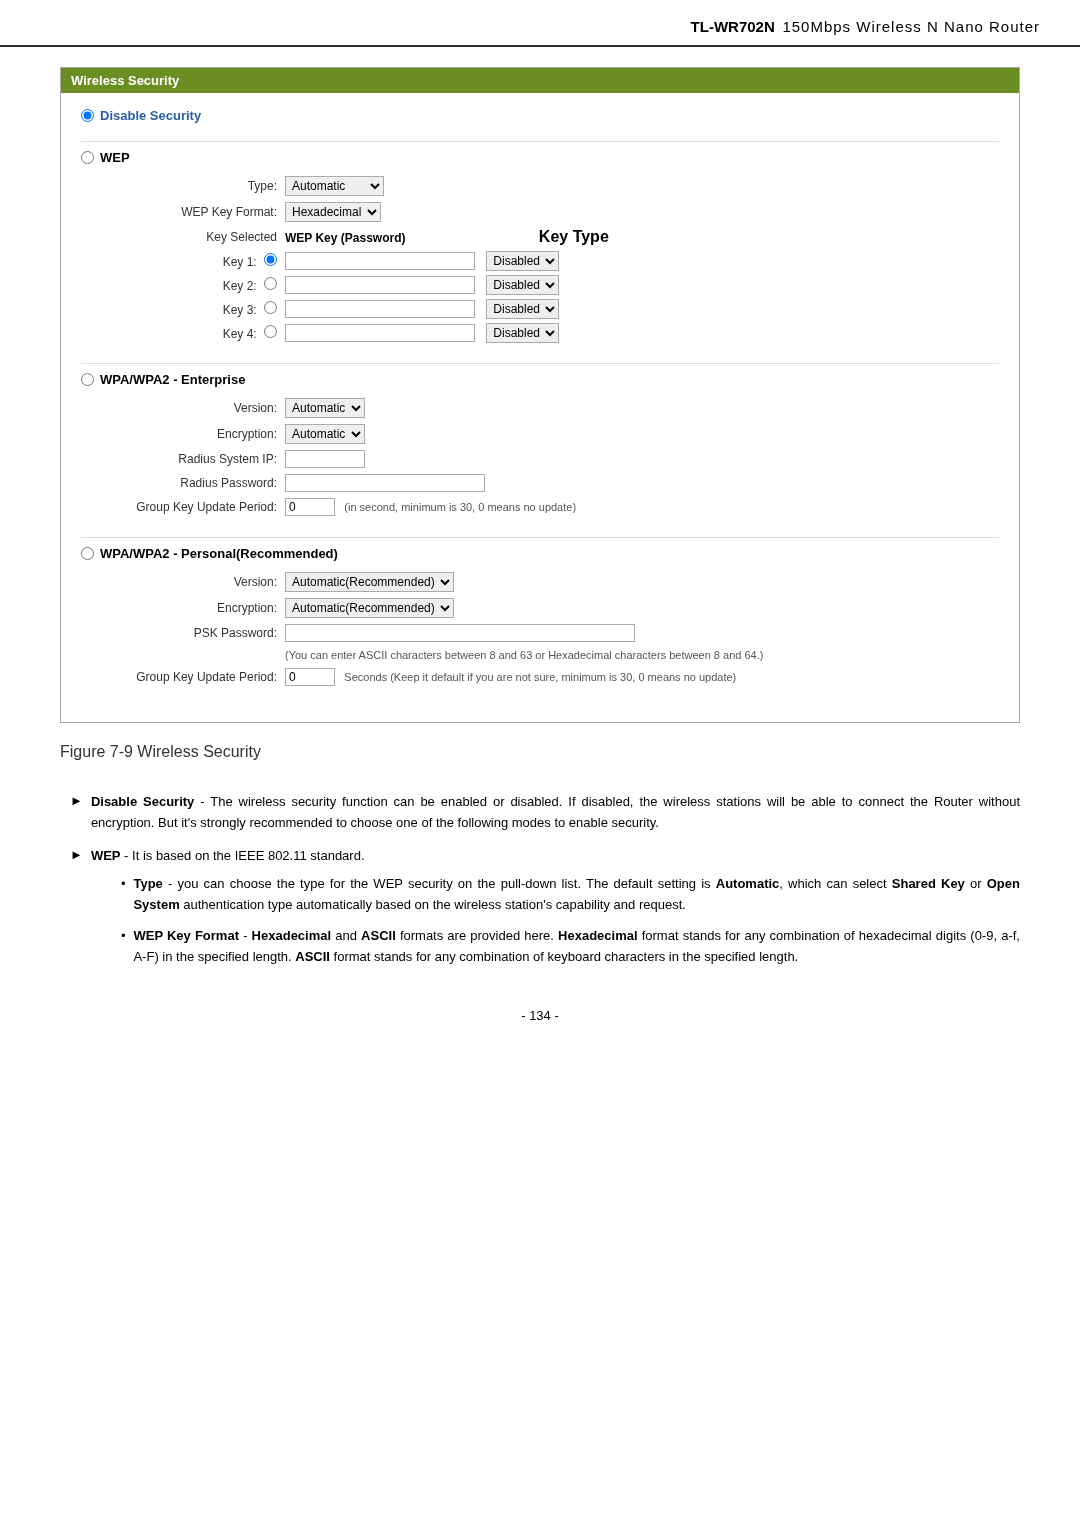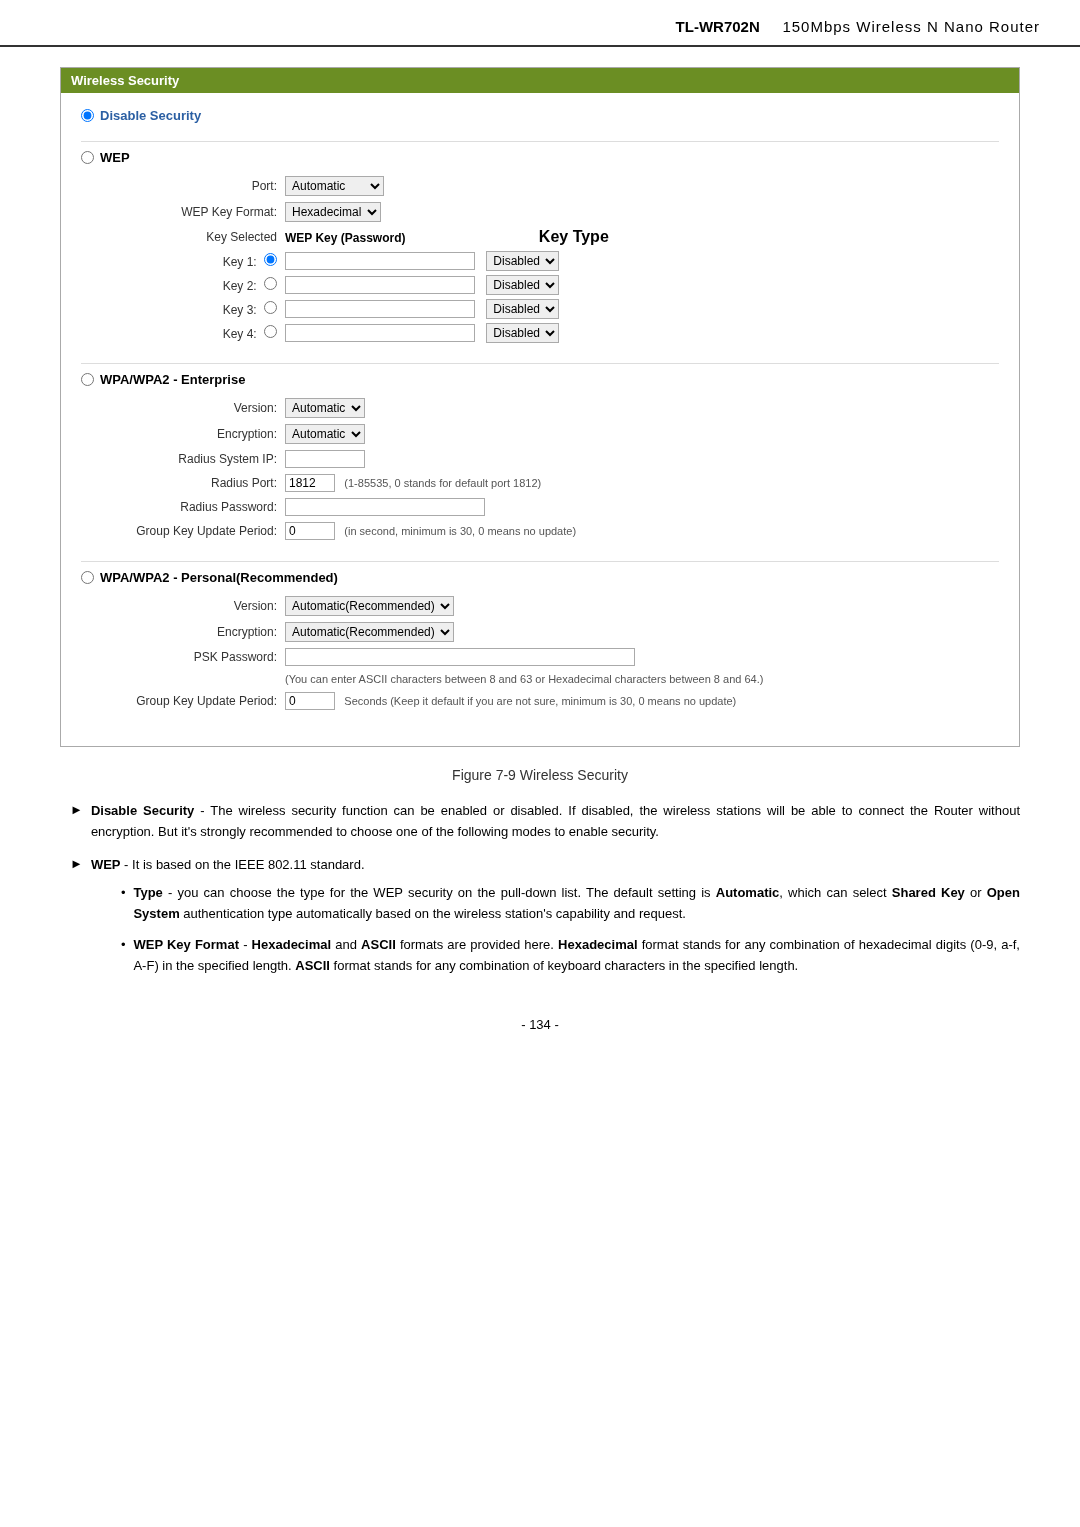--- a/index.html
+++ b/index.html
@@ -12,21 +12,21 @@
     }
     .page-header {
       text-align: right;
       padding: 18px 40px 10px 40px;
       border-bottom: 2px solid #333;
       margin-bottom: 20px;
     }
     .page-header span.model {
       font-weight: bold;
       font-size: 15px;
-      margin-right: 19px;
+      margin-right: 4px;
     }
     .page-header span.desc {
       font-size: 15px;
       letter-spacing: 1px;
     }
     .main-content {
       padding: 0 60px;
     }
     .wireless-security-box {
       border: 1px solid #aaa;
@@ -94,23 +94,23 @@
       border: 1px solid #aaa;
       cursor: pointer;
       font-size: 12px;
     }
     .save-area {
       margin-top: 10px;
       margin-left: 20px;
       padding-bottom: 10px;
     }
     .fig-caption {
-      text-align: center;
-      font-size: 14px;
-      margin-bottom: 18px;
+      text-align: left;
+      font-size: 16px;
+      margin-bottom: 31px;
       color: #333;
     }
     .bullet-section {
       margin-bottom: 16px;
       padding-left: 10px;
     }
     .bullet-item {
       display: flex;
       align-items: flex-start;
       margin-bottom: 12px;
@@ -202,21 +202,21 @@
       <hr class="divider-line">
 
       <div class="section">
         <div class="section-title">
           <input type="radio" name="security" style="">
           <span>WEP</span>
         </div>
         <table class="form-table">
           <tbody>
               <tr>
-            <td class="label-cell">Port:</td>
+            <td class="label-cell">Type:</td>
             <td class="value-cell">
               <select>
                 <option>Automatic</option>
                 <option>Shared Key</option>
                 <option>Open System</option>
               </select>
             </td>
           </tr>
           <tr>
             <td class="label-cell">WEP Key Format:</td>
@@ -331,27 +331,20 @@
               </select>
             </td>
           </tr>
           <tr>
             <td class="label-cell">Radius System IP:</td>
             <td class="value-cell">
               <input type="text" class="radius-input" style="">
             </td>
           </tr>
           <tr>
-            <td class="label-cell">Radius Port:</td>
-            <td class="value-cell">
-              <input type="text" class="port-input" value="1812" style="">
-              <span class="hint-text">(1-85535, 0 stands for default port 1812)</span>
-            </td>
-          </tr>
-          <tr>
             <td class="label-cell">Radius Password:</td>
             <td class="value-cell">
               <input type="text" style="width: 200px;">
             </td>
           </tr>
           <tr>
             <td class="label-cell">Group Key Update Period:</td>
             <td class="value-cell">
               <input type="text" class="group-key-input" value="0" style="">
               <span class="hint-text">(in second, minimum is 30, 0 means no update)</span>

